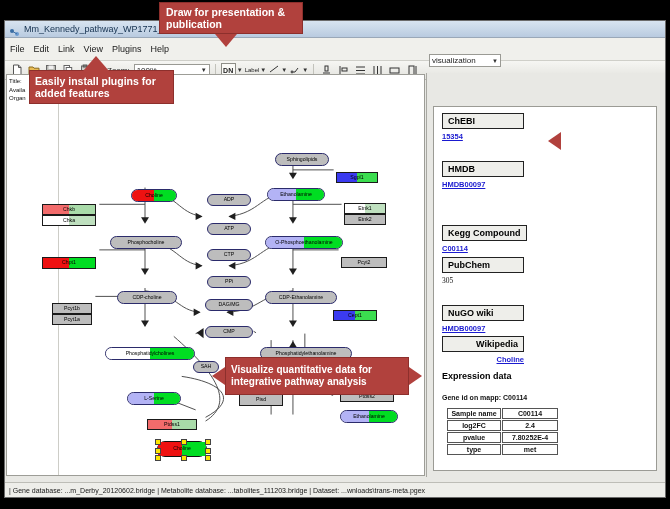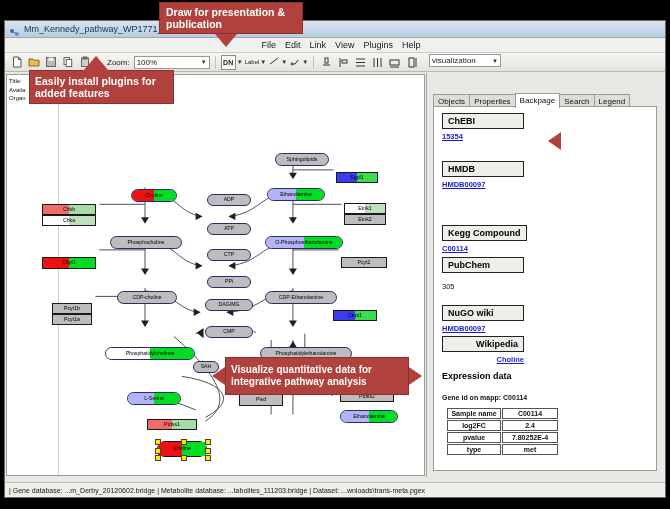--- a/index.html
+++ b/index.html
@@ -9,22 +9,22 @@
   .win{position:absolute;left:4px;top:20px;width:662px;height:478px;background:#e8e8e4;
        border:1px solid #6b6b6b;box-sizing:border-box;}
 
   
   .titlebar{height:17px;background:linear-gradient(#d8e4f0,#b9cbe0);border-bottom:1px solid #9aa8b8;
             display:flex;align-items:center;padding:0 4px;box-sizing:border-box;}
   .titlebar .tb-icon{width:11px;height:11px;margin-right:4px;position:relative;}
   .titlebar .tb-text{font-size:9px;color:#15314f;white-space:nowrap;overflow:hidden;}
 
   
-  .menubar{height:15px;background:#f0f0ec;border-bottom:1px solid #cfcfc9;display:flex;align-items:center;
-           padding-left:21px;box-sizing:border-box;justify-content:center;}
+  .menubar{height:23px;background:#f0f0ec;border-bottom:1px solid #cfcfc9;display:flex;align-items:center;
+           padding-left:5px;box-sizing:border-box;}
   .menubar span{font-size:9px;color:#1a1a1a;margin-right:9px;white-space:nowrap;}
 
   
   .toolbar{height:19px;background:linear-gradient(#f6f6f3,#e3e3de);border-bottom:1px solid #b9b9b3;
            display:flex;align-items:center;padding-left:4px;box-sizing:border-box;gap:2px;}
   .tbtn{width:15px;height:15px;display:flex;align-items:center;justify-content:center;
         font-size:9px;color:#3a3a3a;line-height:1;}
   .tsep{width:1px;height:13px;background:#c2c2bb;margin:0 3px;}
   .zlabel{font-size:8px;color:#222;margin:0 2px 0 4px;}
   .combo{height:13px;border:1px solid #9a9a94;background:#fff;display:flex;align-items:center;
@@ -62,21 +62,21 @@
   .tabs{position:absolute;left:6px;top:20px;display:flex;align-items:flex-end;}
   .tab{font-size:8px;padding:2px 4px 2px 4px;border:1px solid #9b9b95;border-bottom:none;
        background:#dedeD8;color:#111;margin-right:-1px;}
   .tab.sel{background:#fff;font-weight:normal;padding-bottom:3px;position:relative;z-index:2;}
   .tabpane{position:absolute;left:6px;top:33px;right:8px;bottom:6px;background:#fff;border:1px solid #9b9b95;
            overflow:hidden;}
   .bpitem{position:absolute;left:8px;}
   .bphead{display:inline-block;min-width:82px;border:1px solid #222;background:#eeeeea;
           font-size:9px;font-weight:bold;color:#000;padding:2px 5px;box-sizing:border-box;}
   .bplink{font-size:7.5px;color:#1a1ad0;text-decoration:underline;margin-top:3px;display:block;font-weight:bold;}
-  .bpplain{font-size:7.5px;color:#111;margin-top:9px;display:block;}
+  .bpplain{font-size:7.5px;color:#111;margin-top:3px;display:block;font-family:Liberation Serif, serif;}
   .exprtitle{position:absolute;left:8px;font-size:9px;font-weight:bold;color:#000;}
   .geneid{position:absolute;left:8px;font-size:7px;font-weight:bold;color:#111;}
   table.expr{position:absolute;left:12px;border-collapse:separate;border-spacing:1px;}
   table.expr td{border:1px solid #555;background:#fff;font-size:7px;color:#111;text-align:center;
                 padding:1px 3px;font-weight:bold;}
   table.expr td.k{width:46px}
   table.expr td.v{width:48px}
 
   
   .statusbar{position:absolute;left:0;right:0;bottom:0;height:15px;background:#eeeeea;border-top:1px solid #bdbdb7;
@@ -445,27 +445,20 @@
             </div>
           </div>
       </div>
 
       <div class="sidepanel">
         <div class="combo vizrow" style="width:72px">
           <span>visualization</span>
           <span class="arw">▼</span>
         </div>
 
-        <div class="tabs">
-          <div class="tab">Objects</div>
-          <div class="tab">Properties</div>
-          <div class="tab sel">Backpage</div>
-          <div class="tab">Search</div>
-          <div class="tab">Legend</div>
-        </div>
 
         <div class="tabpane">
           <div id="backpage-items">
               <div class="bpitem" style="top: 3px;"><div class="bphead">ChEBI</div><span class="bplink">15354</span></div>
               <div class="bpitem" style="top: 51px;"><div class="bphead">HMDB</div><span class="bplink">HMDB00097</span></div>
               <div class="bpitem" style="top: 115px;"><div class="bphead">Kegg Compound</div><span class="bplink">C00114</span></div>
               <div class="bpitem" style="top: 147px;"><div class="bphead">PubChem</div><span class="bpplain">305</span></div>
               <div class="bpitem" style="top: 195px;"><div class="bphead">NuGO wiki</div><span class="bplink">HMDB00097</span></div>
               <div class="bpitem" style="top: 226px; text-align: right;"><div class="bphead">Wikipedia</div><span class="bplink">Choline</span></div>
             </div>

